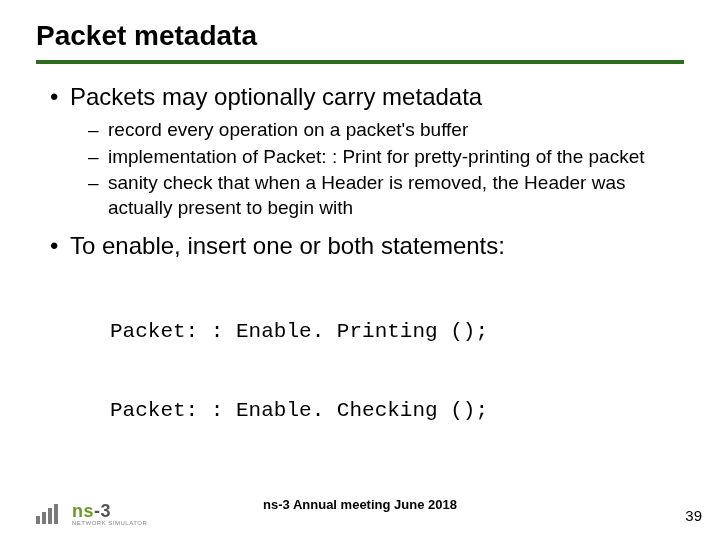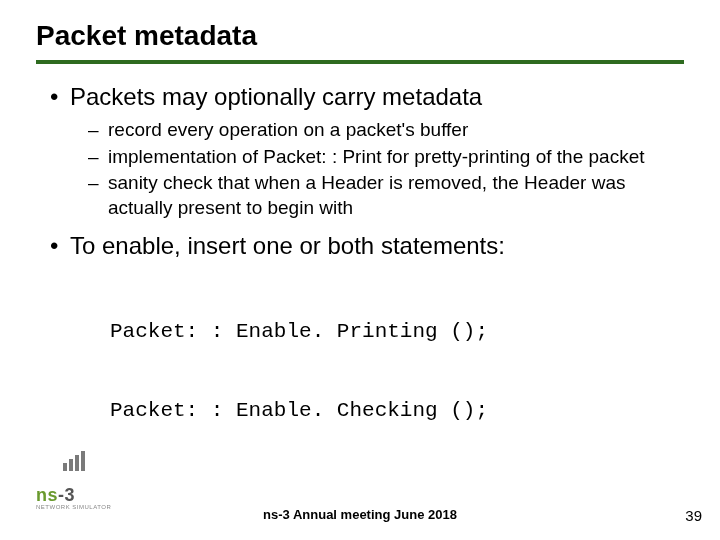--- a/index.html
+++ b/index.html
@@ -9,23 +9,23 @@
   .rule { height: 4px; background: #2e6b1f; margin: 0 36px 18px 36px; }
   .content { padding: 0 50px 0 50px; }
   ul.l1 { list-style: none; }
   ul.l1 > li { font-size: 24px; line-height: 1.25; margin-bottom: 10px; padding-left: 20px; position: relative; }
   ul.l1 > li::before { content: "•"; position: absolute; left: 0; top: 0; }
   ul.l2 { list-style: none; margin: 6px 0 10px 0; }
   ul.l2 > li { font-size: 19px; line-height: 1.3; padding-left: 38px; position: relative; margin-bottom: 2px; }
   ul.l2 > li::before { content: "–"; position: absolute; left: 18px; top: 0; }
   .code { font-family: "Courier New", monospace; font-size: 21px; line-height: 1.25; margin: 6px 0 0 40px; white-space: pre; }
   .footer { position: absolute; bottom: 14px; left: 0; right: 0; height: 30px; }
-  .footer-text { position: absolute; left: 0; right: 0; text-align: center; font-size: 13px; font-weight: bold; bottom: 4px; }
+  .footer-text { position: absolute; left: 0; right: 0; text-align: center; font-size: 13px; font-weight: bold; bottom: 14px; }
   .page-num { position: absolute; right: 18px; bottom: 2px; font-size: 15px; }
-  .logo { position: absolute; left: 36px; bottom: 16px; display: flex; align-items: center; gap: 14px; flex-direction: column; }
+  .logo { position: absolute; left: 36px; bottom: 0; display: flex; align-items: center; gap: 14px; }
   .bars { display: flex; align-items: flex-end; gap: 2px; }
   .bars span { display: block; width: 4px; background: #7a7a7a; }
   .bars span:nth-child(1){ height: 8px; }
   .bars span:nth-child(2){ height: 12px; }
   .bars span:nth-child(3){ height: 16px; }
   .bars span:nth-child(4){ height: 20px; }
   .logo-text { font-size: 18px; font-weight: bold; letter-spacing: 0.5px; }
   .logo-text .n { color: #6a9a2e; }
   .logo-text .s { color: #555; }
   .logo-sub { font-size: 6px; color: #888; letter-spacing: 0.5px; margin-top: -2px; }

